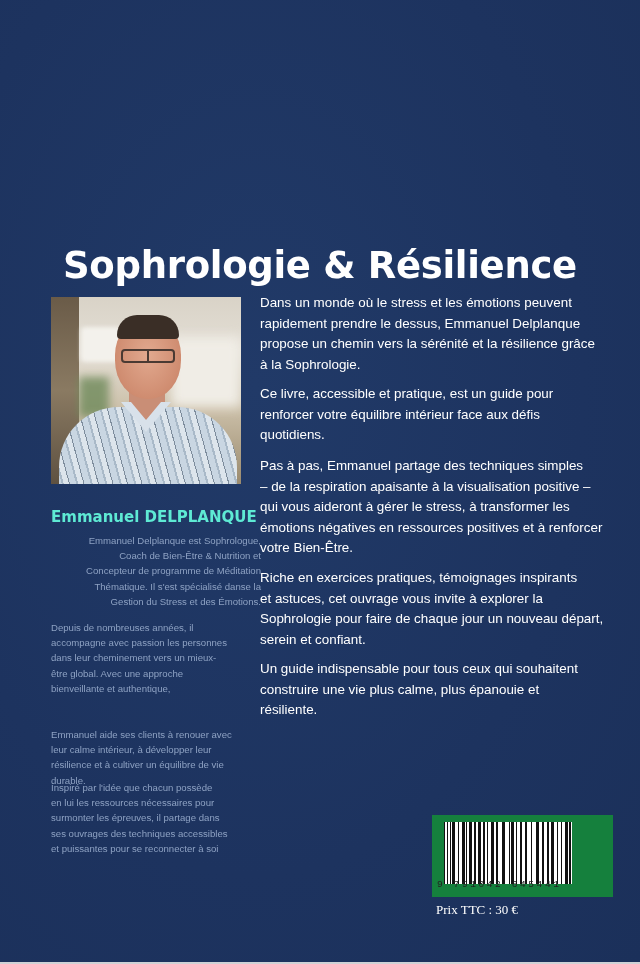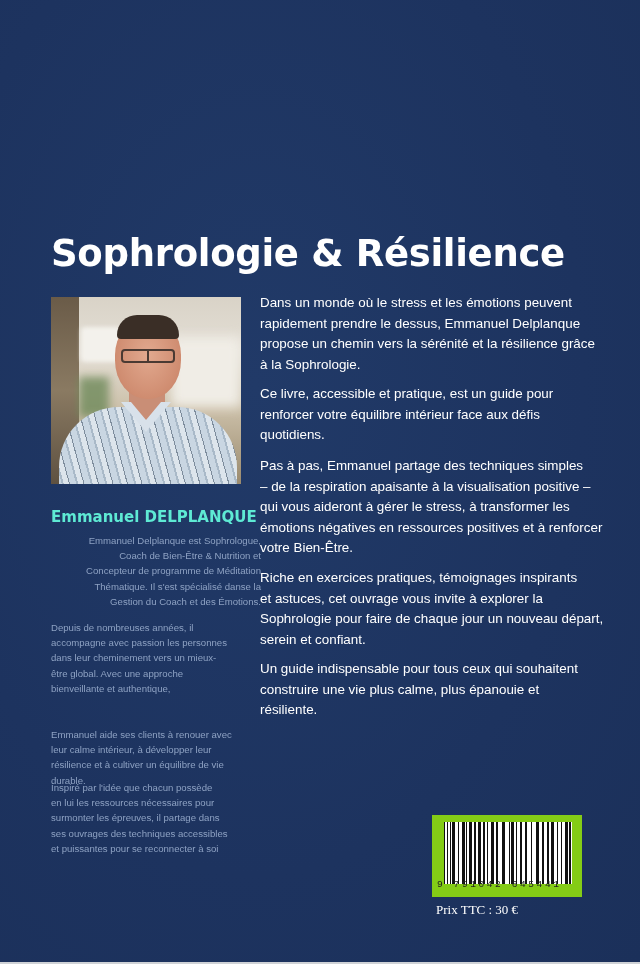--- a/index.html
+++ b/index.html
@@ -58,41 +58,41 @@
       font-family: "Liberation Sans", sans-serif;
     }
     .desc {
       position: absolute; left: 260px; width: 385px;
       color: #ffffff; font-size: 13.4px; line-height: 20.5px;
       font-family: "Liberation Sans", sans-serif;
     }
     .desc-line { display: block; white-space: nowrap; }
 
     .barcode-box {
-      position: absolute; left: 432px; top: 815px; width: 150px; height: 82px;
-      background: #84cc16;
+      position: absolute; left: 432px; top: 815px; width: 181px; height: 82px;
+      background: #15803d;
     }
     .barcode-bars { position: absolute; left: 12px; top: 7px; width: 128px; height: 62px; display: flex; align-items: stretch; }
     .barcode-bars span { display: block; background: #111; height: 100%; }
     .barcode-digits {
       position: absolute; left: 5px; top: 64px; width: 140px;
       font-family: "Liberation Mono", monospace; font-size: 9.5px; color: #222; letter-spacing: 2.6px;
     }
     .price {
       position: absolute; left: 436px; top: 902px;
       color: #ffffff; font-family: "Liberation Serif", serif; font-size: 13px; white-space: nowrap;
     }
   </style>
 </head>
 <body>
 
 <div class="cover"></div>
 <div class="bottom-strip"></div>
 
-<h1 class="title" style="margin:0;">Sophrologie &amp; Résilience</h1>
+<h1 class="title" style="margin:12px;">Sophrologie &amp; Résilience</h1>
 
 <div class="photo" title="Portrait of Emmanuel Delplanque">
   <div class="bg-left"></div>
   <div class="window"></div>
   <div class="green"></div>
   <div class="right-bright"></div>
   <div class="shirt"></div>
   <div class="neck"></div>
   <div class="collar"></div>
   <div class="head"></div>
@@ -100,21 +100,21 @@
   <div class="glasses"></div>
 </div>
 
 <div class="author-name">Emmanuel DELPLANQUE</div>
 
 <div class="bio" style="top:533px;text-align:right;">
   <span class="desc-line">Emmanuel Delplanque est Sophrologue,</span>
   <span class="desc-line">Coach de Bien-Être &amp; Nutrition et</span>
   <span class="desc-line">Concepteur de programme de Méditation</span>
   <span class="desc-line">Thématique. Il s'est spécialisé danse la</span>
-  <span class="desc-line">Gestion du Coach et des Émotions.</span>
+  <span class="desc-line">Gestion du Stress et des Émotions.</span>
 </div>
 <div class="bio" style="top:620px;">
   <span class="desc-line">Depuis de nombreuses années, il</span>
   <span class="desc-line">accompagne avec passion les personnes</span>
   <span class="desc-line">dans leur cheminement vers un mieux-</span>
   <span class="desc-line">être global. Avec une approche</span>
   <span class="desc-line">bienveillante et authentique,</span>
 </div>
 <div class="bio" style="top:727px;">
   <span class="desc-line">Emmanuel aide ses clients à renouer avec</span>

